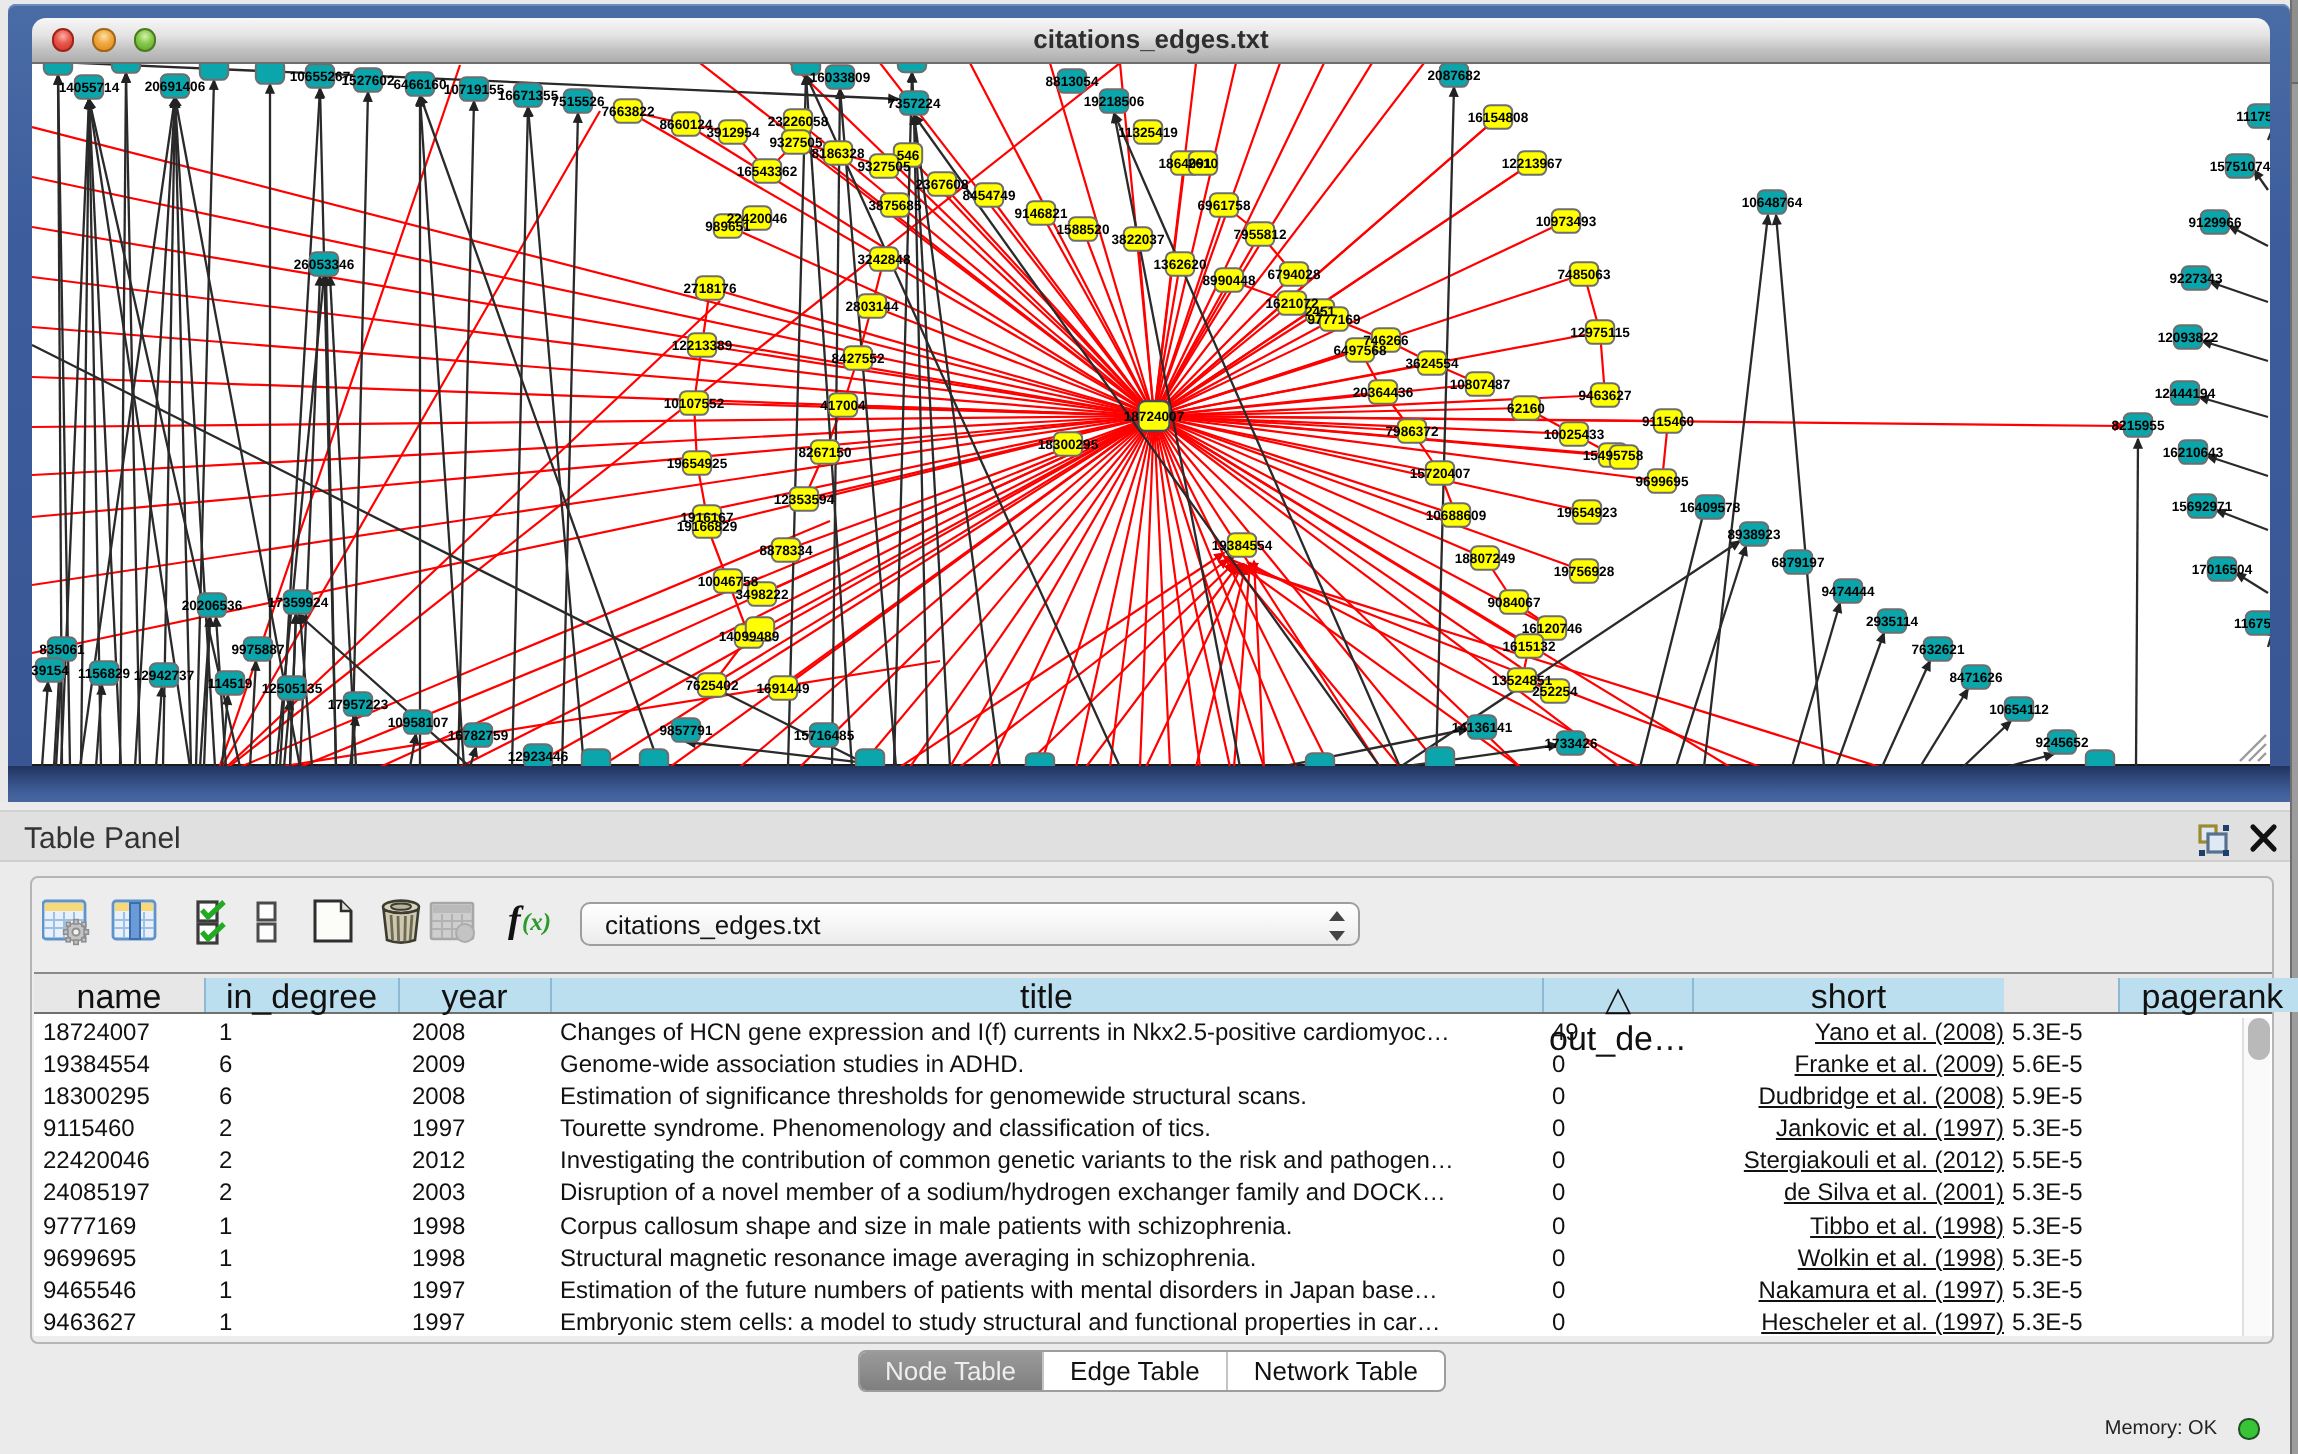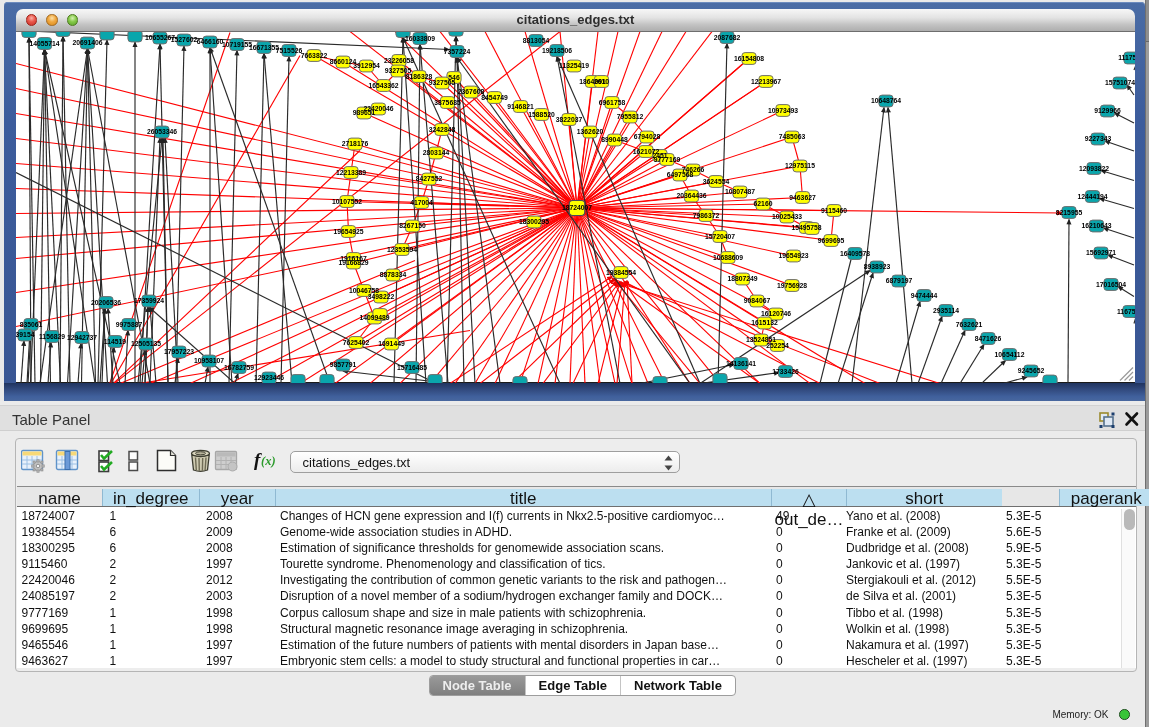--- a/index.html
+++ b/index.html
@@ -33,26 +33,26 @@
 #combo span { position:absolute; left:12px; top:3px; font-size:13px; color:#111; }
 
 #table { left:1.5px; top:47px; width:1119px; height:182px; background:#fff; }
 #thead { position:absolute; left:0; top:0; width:1119px; height:21px; border-top:1px solid #8a8a8a; border-bottom:1px solid #6f6f6f; background:#e7e7e7; font-size:17px; color:#111; }
 #thead span { position:absolute; top:2px; height:17px; text-align:center; }
 .hb { background:#bcdff0; border-left:1px solid #8fb9d2; }
 #tbody { position:absolute; left:0; top:22px; width:1119px; height:160px; overflow:hidden; font-size:12px; color:#111; }
 .tr { position:relative; height:16.1px; white-space:nowrap; }
 .tr span { position:absolute; top:1px; }
 .c0 { left:4.5px; } .c1 { left:92.5px; } .c2 { left:189px; } .c3 { left:263px; }
-.c4 { left:759px; } .c5 { left:829px; width:156px; text-align:left; } .c6 { left:989px; }
+.c4 { left:759px; } .c5 { left:829px; width:156px; text-align:right;text-decoration:underline; } .c6 { left:989px; }
 
 #sbar { left:1104px; top:23px; width:14px; height:159px; background:#fafafa; border-left:1px solid #e0e0e0; }
 #sbar .thumb { position:absolute; left:1.5px; top:0px; width:11px; height:21px; background:#b9b9b9; border-radius:5.5px; }
 
-#tabs { left:428.5px; top:274.5px; height:20.5px; border:1px solid #9d9d9d; border-radius:4px; background:#fff; overflow:hidden; display:flex;font-weight:bold; }
+#tabs { left:428.5px; top:274.5px; height:20.5px; border:1px solid #9d9d9d; border-radius:4px; background:#fff; overflow:hidden; display:flex; }
 #tabs .tab { font-size:13px; color:#111; line-height:19.5px; padding:0 13px; border-left:1px solid #c4c4c4; }
 #tabs .sel { background:linear-gradient(180deg,#9a9a9a,#7f7f7f); color:#eee; border-left:none; }
 
 #mem { right:36px; top:308px; font-size:10px; color:#222; }
 #memdot { left:1119px; top:308.5px; width:10.5px; height:10.5px; border-radius:50%; background:#37c437; border:1px solid #234f23; }
 svg.graph { position:absolute; left:0; top:0; }
 </style></head>
 <body>
 <div id="stage">
 <div id="frame" class="abs"></div>
@@ -743,21 +743,21 @@
               <span class="c2">2009</span>
               <span class="c3">Genome-wide association studies in ADHD.</span>
               <span class="c4">0</span>
               <span class="c5">Franke et al. (2009)</span>
               <span class="c6">5.6E-5</span>
             </div>
 <div class="tr">
               <span class="c0">18300295</span>
               <span class="c1">6</span>
               <span class="c2">2008</span>
-              <span class="c3">Estimation of significance thresholds for genomewide association scans.</span>
+              <span class="c3">Estimation of significance thresholds for genomewide structural scans.</span>
               <span class="c4">0</span>
               <span class="c5">Dudbridge et al. (2008)</span>
               <span class="c6">5.9E-5</span>
             </div>
 <div class="tr">
               <span class="c0">9115460</span>
               <span class="c1">2</span>
               <span class="c2">1997</span>
               <span class="c3">Tourette syndrome. Phenomenology and classification of tics.</span>
               <span class="c4">0</span>

